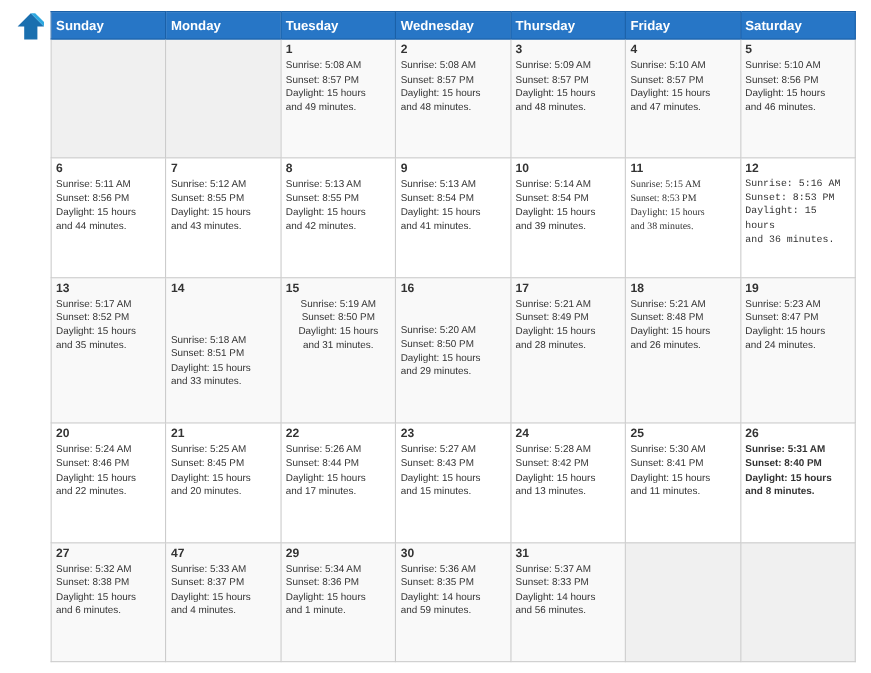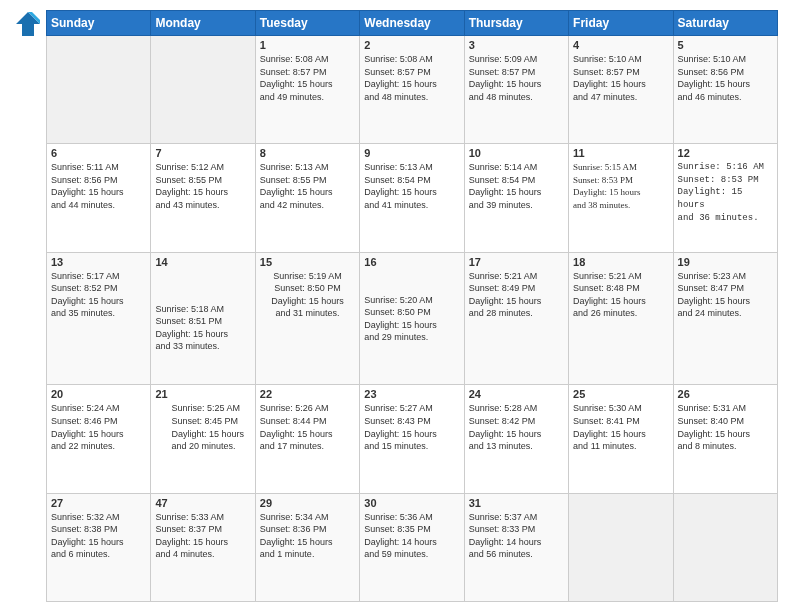--- a/index.html
+++ b/index.html
@@ -285,21 +285,21 @@
         <tr>
           <td>
             <span class="day-num">20</span>
             <div class="day-info" style="white-space: pre-line;">Sunrise: 5:24 AM
 Sunset: 8:46 PM
 Daylight: 15 hours
 and 22 minutes.</div>
           </td>
           <td>
             <span class="day-num">21</span>
-            <div class="day-info" style="white-space: pre-line; margin-left: 16px;">Sunrise: 5:25 AM
+            <div class="day-info" style="white-space: pre-line;">Sunrise: 5:25 AM
 Sunset: 8:45 PM
 Daylight: 15 hours
 and 20 minutes.</div>
           </td>
           <td>
             <span class="day-num">22</span>
             <div class="day-info" style="white-space: pre-line;">Sunrise: 5:26 AM
 Sunset: 8:44 PM
 Daylight: 15 hours
 and 17 minutes.</div>
@@ -320,21 +320,21 @@
           </td>
           <td>
             <span class="day-num">25</span>
             <div class="day-info" style="white-space: pre-line;">Sunrise: 5:30 AM
 Sunset: 8:41 PM
 Daylight: 15 hours
 and 11 minutes.</div>
           </td>
           <td>
             <span class="day-num">26</span>
-            <div class="day-info" style="white-space: pre-line;">Sunrise: 5:31 AM
+            <div class="day-info" style="white-space: pre-line; font-weight: bold;">Sunrise: 5:31 AM
 Sunset: 8:40 PM
 Daylight: 15 hours
 and 8 minutes.</div>
           </td>
         </tr>
         <tr>
           <td>
             <span class="day-num">27</span>
             <div class="day-info" style="white-space: pre-line;">Sunrise: 5:32 AM
 Sunset: 8:38 PM

